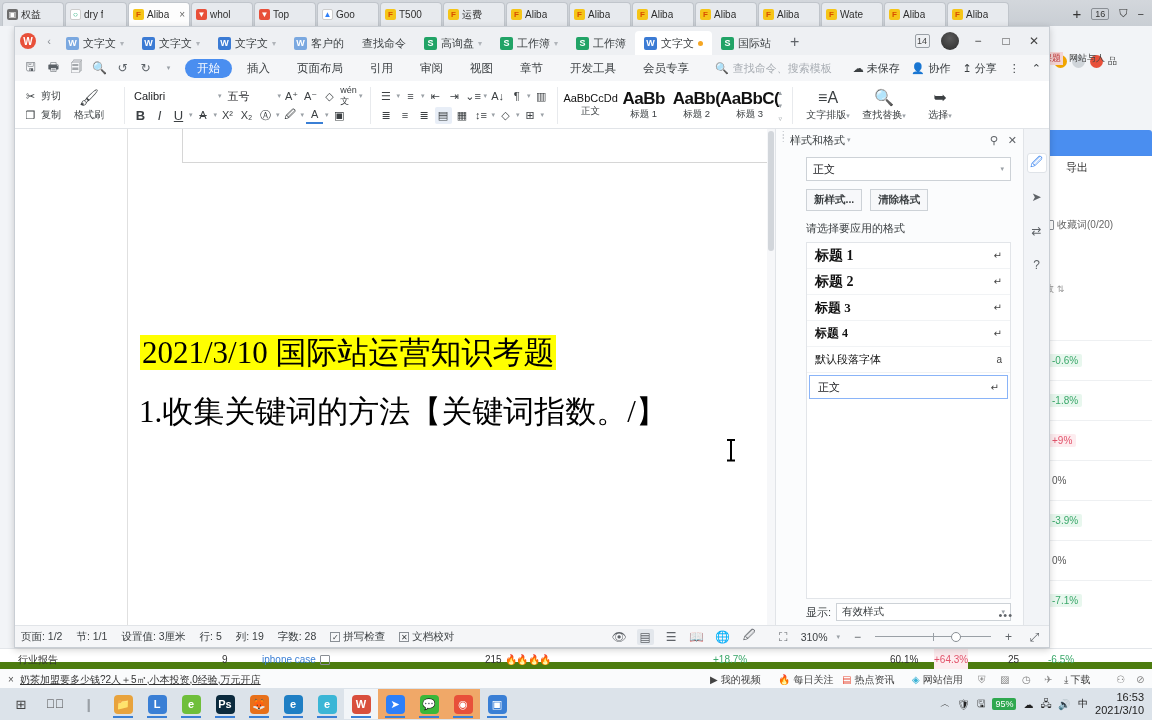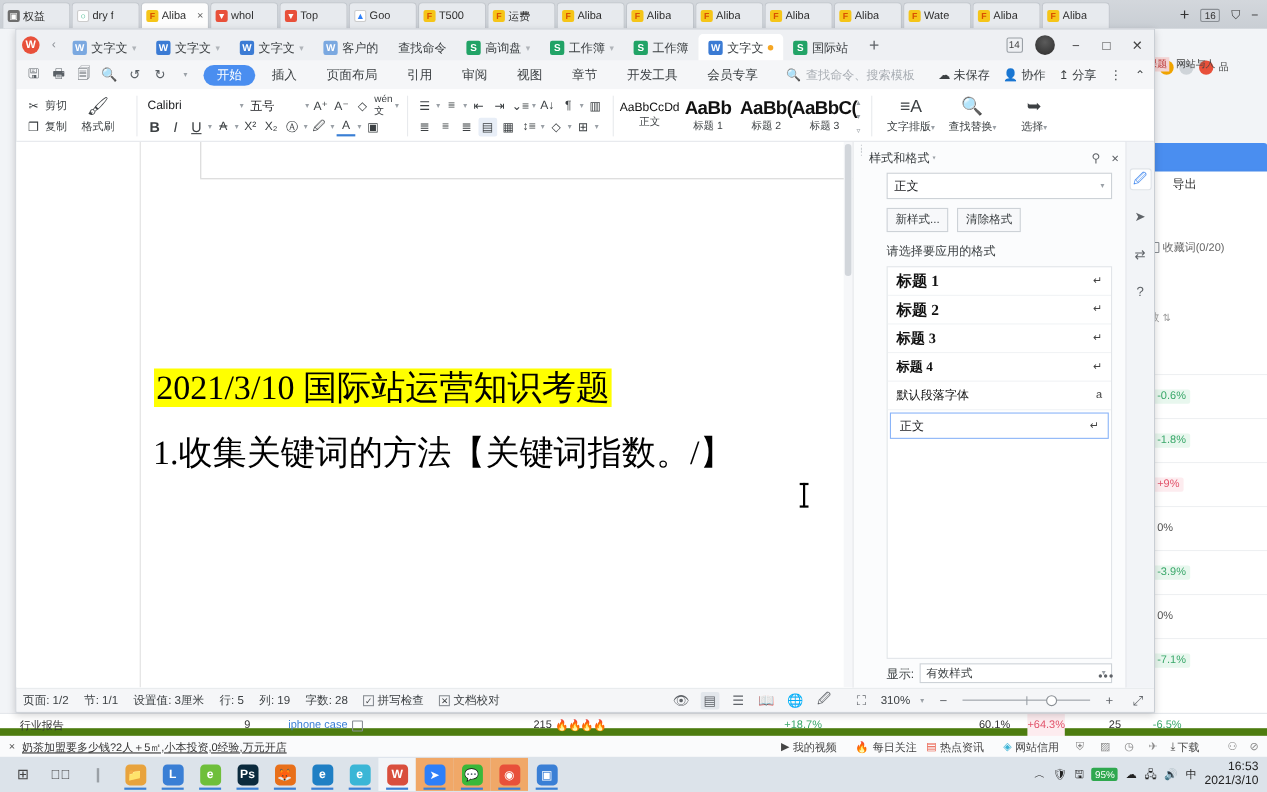--- a/index.html
+++ b/index.html
@@ -172,31 +172,31 @@
   #caret-ibeam { position:absolute; left:712px; top:310px; width:8px; height:22px; }
   #caret-ibeam:before { content:''; position:absolute; left:3px; top:0; width:1.5px; height:22px; background:#000;}
   #caret-ibeam:after { content:''; position:absolute; left:0; top:0; width:8px; height:1.5px; background:#000;
       box-shadow:0 20.5px 0 #000; }
   #doc-vscroll { position:absolute; right:0; top:0; width:8px; bottom:0; background:#f6f7f9; }
   #doc-vthumb { position:absolute; right:1px; top:2px; width:6px; height:120px; background:#d2d6db; border-radius:3px; }
 
   
   #styles-pane { width:248px; background:#fbfcfd; border-left:1px solid #e1e4e8;
       display:flex; flex-direction:column; position:relative; }
-  #sp-head { height:22px; display:flex; align-items:flex-end; padding:0 6px 0 14px;
-      font-size:11px; color:#3c4043;font-family:Liberation Mono, monospace; }
+  #sp-head { height:22px; display:flex; align-items:center; padding:0 6px 0 14px;
+      font-size:11px; color:#3c4043; }
   #sp-head .ttl { display:flex; align-items:center; gap:2px; }
   #sp-head .acts { margin-left:auto; display:flex; align-items:center; gap:10px; color:#5f6368; }
   #sp-grip { position:absolute; left:3px; top:4px; width:8px; font-size:8px; color:#b9bec4; line-height:4px; }
   #sp-combo { margin:6px 12px 0 30px; height:24px; border:1px solid #cdd2d7; background:#fff;
       display:flex; align-items:center; padding:0 6px; font-size:11px; color:#202124; }
   #sp-combo .vcaret { margin-left:auto; }
   #sp-btns { margin:8px 0 0 30px; display:flex; gap:8px; }
   .spbtn { border:1px solid #cdd2d7; background:#f7f8fa; font-size:10.5px; color:#3c4043;
-      padding:3px 7px; }
+      padding:3px 7px;font-weight:bold; }
   #sp-label { margin:10px 0 0 30px; font-size:11px; color:#3c4043; }
   #sp-list { margin:6px 12px 0 30px; flex:1; border:1px solid #e2e5e9; background:#fff;
       overflow:hidden; }
   .sp-item { height:26px; display:flex; align-items:center; padding:0 8px;
       border-bottom:1px solid #f1f3f5; }
   .sp-item .nm { font-size:14px; color:#111; font-weight:bold;
       font-family:"Liberation Serif","DejaVu Serif",serif; }
   .sp-item.h3 .nm { font-size:13px; }
   .sp-item.h4 .nm { font-size:12px; }
   .sp-item.plain .nm { font-size:11px; font-weight:normal;

